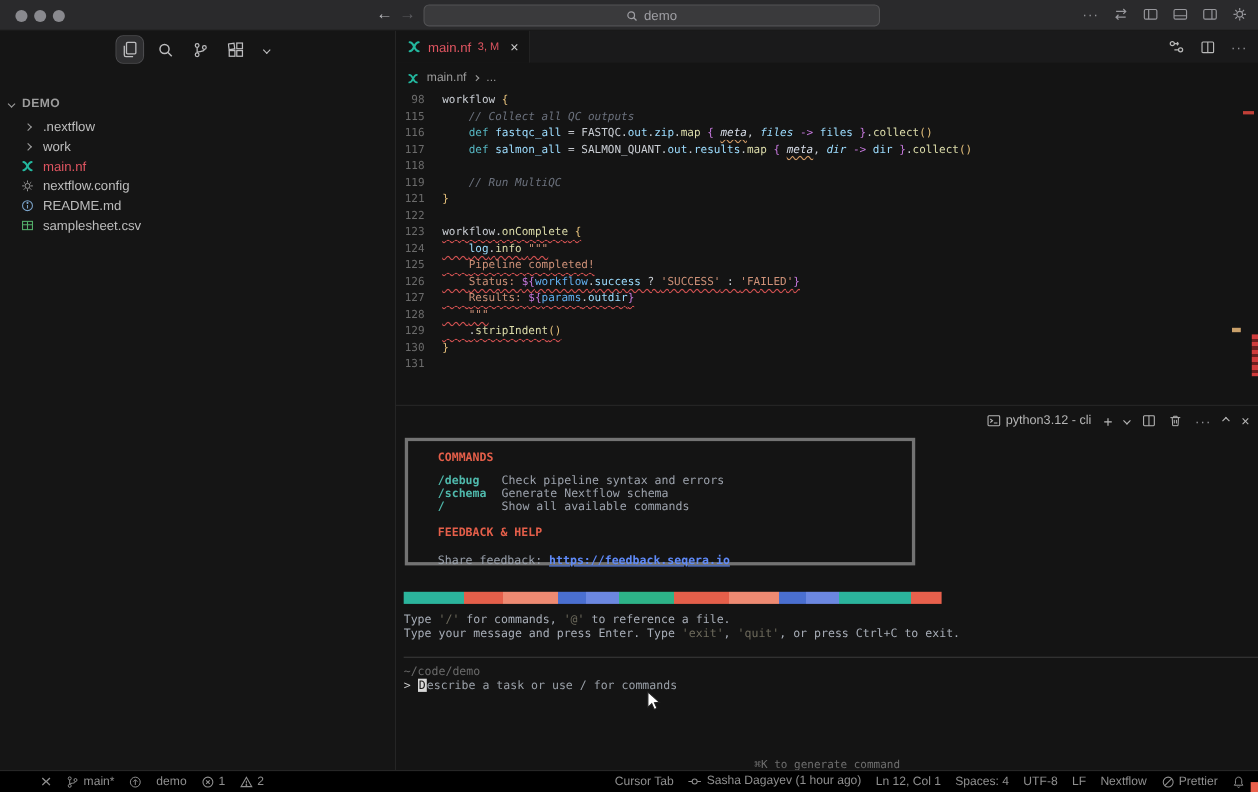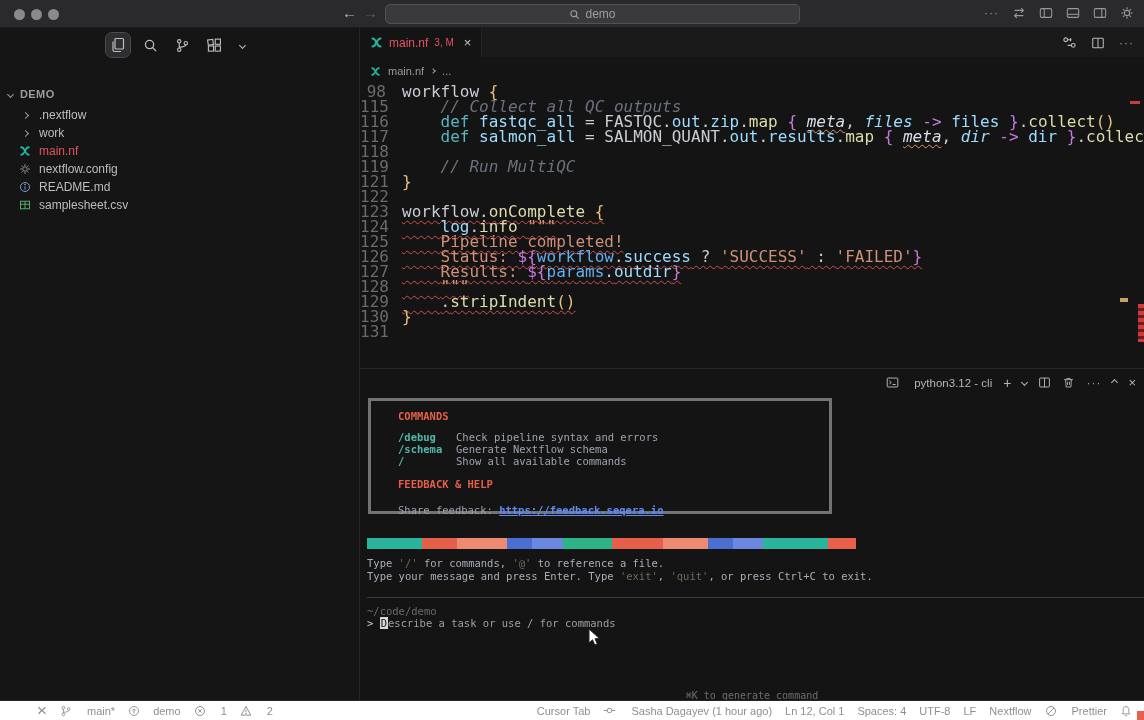--- a/index.html
+++ b/index.html
@@ -51,21 +51,21 @@
   .tabbar{position:absolute;left:0;top:0;width:784px;height:29px;background:#1a1a1b}
   .tab{position:absolute;left:0;top:0;height:29px;background:#141414;display:flex;align-items:center;
     gap:6px;padding:0 10px;border-right:1px solid #242424}
   .tab-label{color:#e05561;font-size:12px}
   .tab-badge{color:#e05561;font-size:10px}
   .tab-close{color:#c9c9c9;font-size:13px;margin-left:4px}
   .editor-actions{position:absolute;right:10px;top:7px;display:flex;gap:14px;color:#b9b9b9;align-items:center}
   .breadcrumb{position:absolute;left:10px;top:33px;height:20px;display:flex;align-items:center;gap:7px;
     color:#9a9a9a;font-size:11px}
   .code{position:absolute;left:0;top:56px;width:784px;font-family:"DejaVu Sans Mono",monospace;
-    font-size:16px;line-height:15px}
+    font-size:10px;line-height:15px}
   .line{display:flex}
   .ln{width:26px;text-align:right;color:#6b6b6b;flex:none;margin-right:16px}
   .lc{white-space:pre}
   .sq{text-decoration:underline;text-decoration-style:wavy;text-decoration-color:#d05050;
     text-decoration-thickness:1px;text-underline-offset:3px}
   .w{color:#c9cdd3}.k{color:#56b6c2}.v{color:#9cdcfe}.y{color:#e5c07b}.p{color:#c678dd}
   .s{color:#ce9178}.c{color:#6b717d;font-style:italic}.kb{color:#61afef}.fn{color:#dcdcaa}
   .pm{color:#d8dee9;font-style:italic;text-decoration:underline;text-decoration-style:wavy;
     text-decoration-color:#d19a66;text-decoration-thickness:1px;text-underline-offset:2px}
   .iv{color:#9cdcfe;font-style:italic}
@@ -104,26 +104,26 @@
   .prompt{position:absolute;left:7px;top:221px;color:#d0d0d0}
   .cursor-block{display:inline-block;background:#d8d8d8;color:#141414;padding:0 1px}
   .placeholder{color:#9aa0a8}
   .bottom-bar{position:absolute;left:5px;right:0;top:277px;height:16px;background:#f2f2f2;color:#131313;
     line-height:16px;padding-left:3px;white-space:pre}
   .bottom-bar b{font-weight:bold}
   .cmdk{position:absolute;left:0;right:0;top:294px;text-align:center;color:#6e6e6e;font-size:10px}
   .mouse-cursor{position:absolute;left:228px;top:232px}
 
   
-  .statusbar{position:absolute;left:0;top:700px;width:1144px;height:20px;background:#ffffff;
+  .statusbar{position:absolute;left:0;top:700px;width:1144px;height:20px;background:#000000;
     border-top:1px solid #262626;display:flex;align-items:center;justify-content:space-between;
     padding:0 12px;color:#8f8f8f;font-size:11px}
   .sgroup{display:flex;align-items:center;gap:13px}
   .sgroup.left{margin-left:22px}
-  .sitem{display:flex;align-items:center;gap:15px;cursor:default}
+  .sitem{display:flex;gap:4px;cursor:default}
   .corner-red{position:absolute;right:0;bottom:0;width:7px;height:9px;background:#e8604c}
 </style>
 </head>
 <body>
 
 <div class="window">
 
   <div class="titlebar">
     <span class="tl" style="left:14px"></span>
     <span class="tl" style="left:31px"></span>

